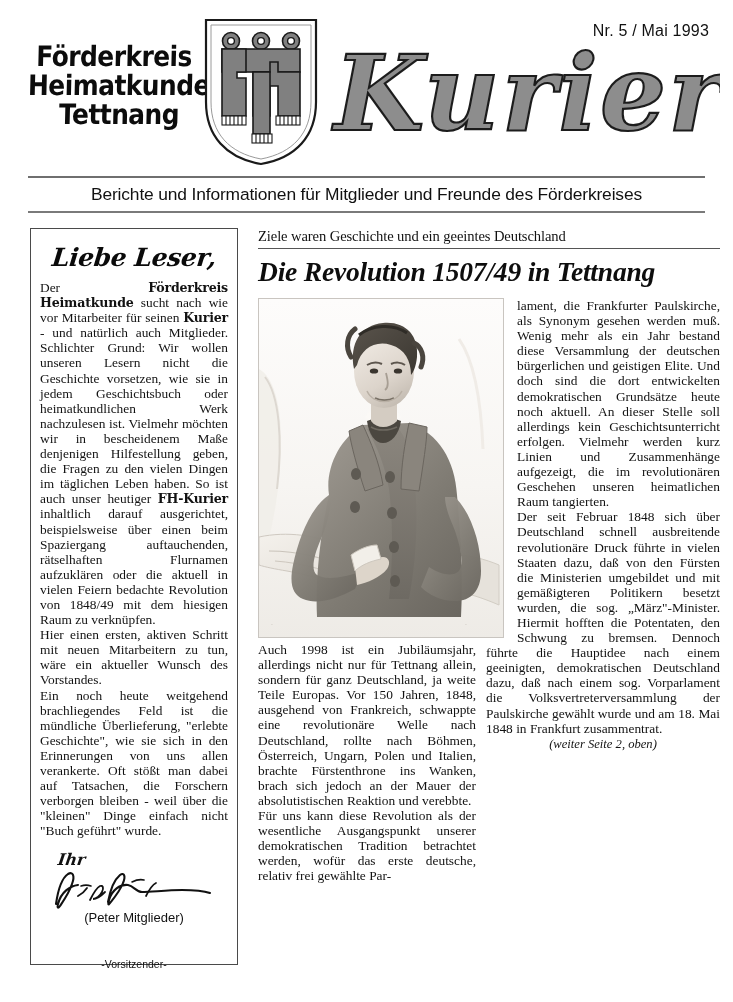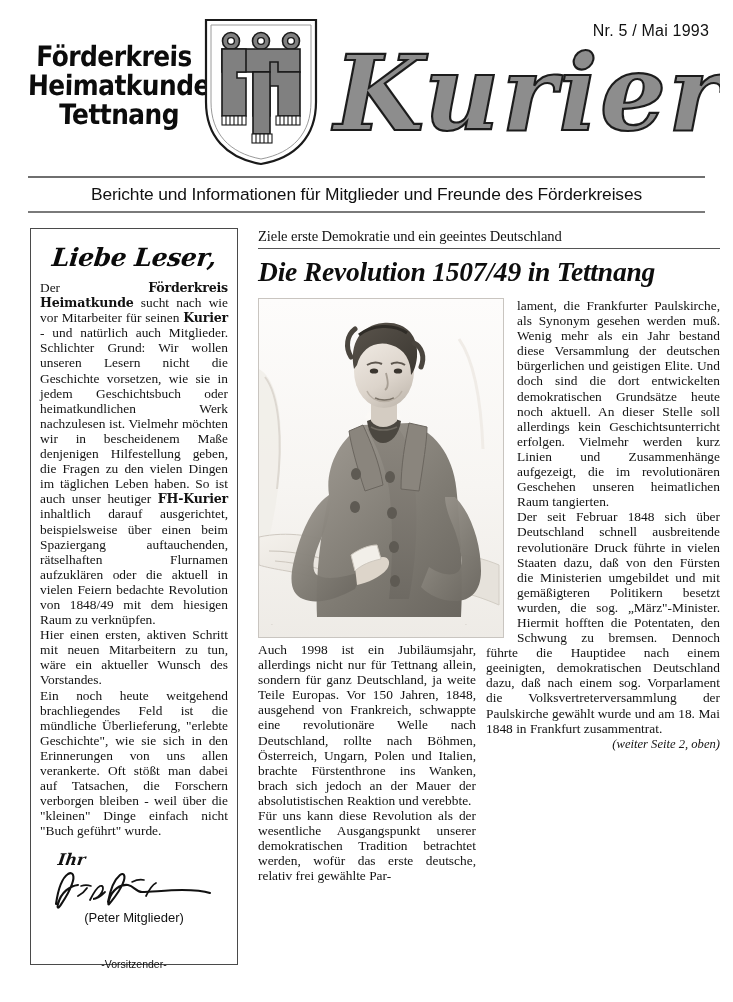--- a/index.html
+++ b/index.html
@@ -159,21 +159,21 @@
     font-size:13.4px;
     line-height:15.1px;
     text-align:justify;
     color:#121212;
   }
   .art-body p{margin:0;}
   .contin{
     font-family:"Liberation Serif",serif;
     font-style:italic;
     font-size:12.6px;
-    text-align:right;
+    text-align:center;
     margin-top:1px;
   }
 </style>
 </head>
 <body>
 
 <div class="page">
 
   <div class="masthead">
 
@@ -265,21 +265,21 @@
             <path d="M84 16 C88 14 92 13 96 14" fill="none" stroke="#111" stroke-width="1.6" stroke-linecap="round"></path>
             <path d="M98 30 C101 24 104 19 108 17" fill="none" stroke="#111" stroke-width="1.7" stroke-linecap="round"></path>
           </svg>
         </div>
         <div class="sig-name">(Peter Mitglieder)</div>
         <div class="sig-role">-Vorsitzender-</div>
       </div>
     </div>
 
     <div class="article">
-      <div class="kicker">Ziele erste Demokratie und ein geeintes Deutschland</div>
+      <div class="kicker">Ziele waren Geschichte und ein geeintes Deutschland</div>
       <h1 class="headline">Die Revolution 1507/49 in Tettnang</h1>
 
       <div class="twocol">
 
         <div class="fig">
           <div class="fig-img">
             <svg width="244" height="338" viewBox="0 0 244 338" preserveAspectRatio="none">
               <defs>
                 <linearGradient id="bg" x1="0" y1="0" x2="0" y2="1">
                   <stop offset="0%" stop-color="#fdfcfb"></stop>

